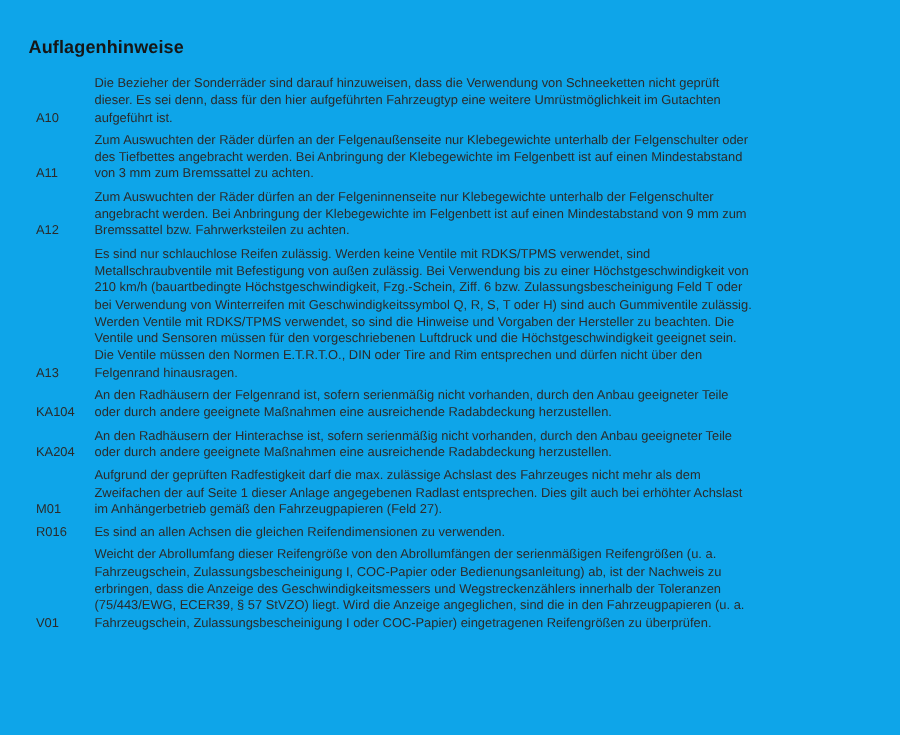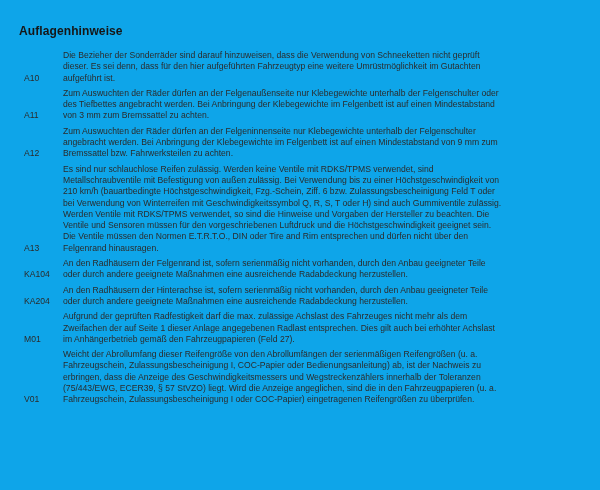--- a/index.html
+++ b/index.html
@@ -108,20 +108,24 @@
 oder durch andere geeignete Maßnahmen eine ausreichende Radabdeckung herzustellen.</span>
     </div>
 
     <div class="row">
       <span class="code">M01</span>
       <span class="text">Aufgrund der geprüften Radfestigkeit darf die max. zulässige Achslast des Fahrzeuges nicht mehr als dem
 Zweifachen der auf Seite 1 dieser Anlage angegebenen Radlast entsprechen. Dies gilt auch bei erhöhter Achslast
 im Anhängerbetrieb gemäß den Fahrzeugpapieren (Feld 27).</span>
     </div>
 
+    <div class="row">
+      <span class="code">R016</span>
+      <span class="text">Es sind an allen Achsen die gleichen Reifendimensionen zu verwenden.</span>
+    </div>
 
 
 
     <div class="row">
       <span class="code">V01</span>
       <span class="text">Weicht der Abrollumfang dieser Reifengröße von den Abrollumfängen der serienmäßigen Reifengrößen (u. a.
 Fahrzeugschein, Zulassungsbescheinigung I, COC-Papier oder Bedienungsanleitung) ab, ist der Nachweis zu
 erbringen, dass die Anzeige des Geschwindigkeitsmessers und Wegstreckenzählers innerhalb der Toleranzen
 (75/443/EWG, ECER39, § 57 StVZO) liegt. Wird die Anzeige angeglichen, sind die in den Fahrzeugpapieren (u. a.
 Fahrzeugschein, Zulassungsbescheinigung I oder COC-Papier) eingetragenen Reifengrößen zu überprüfen.</span>

